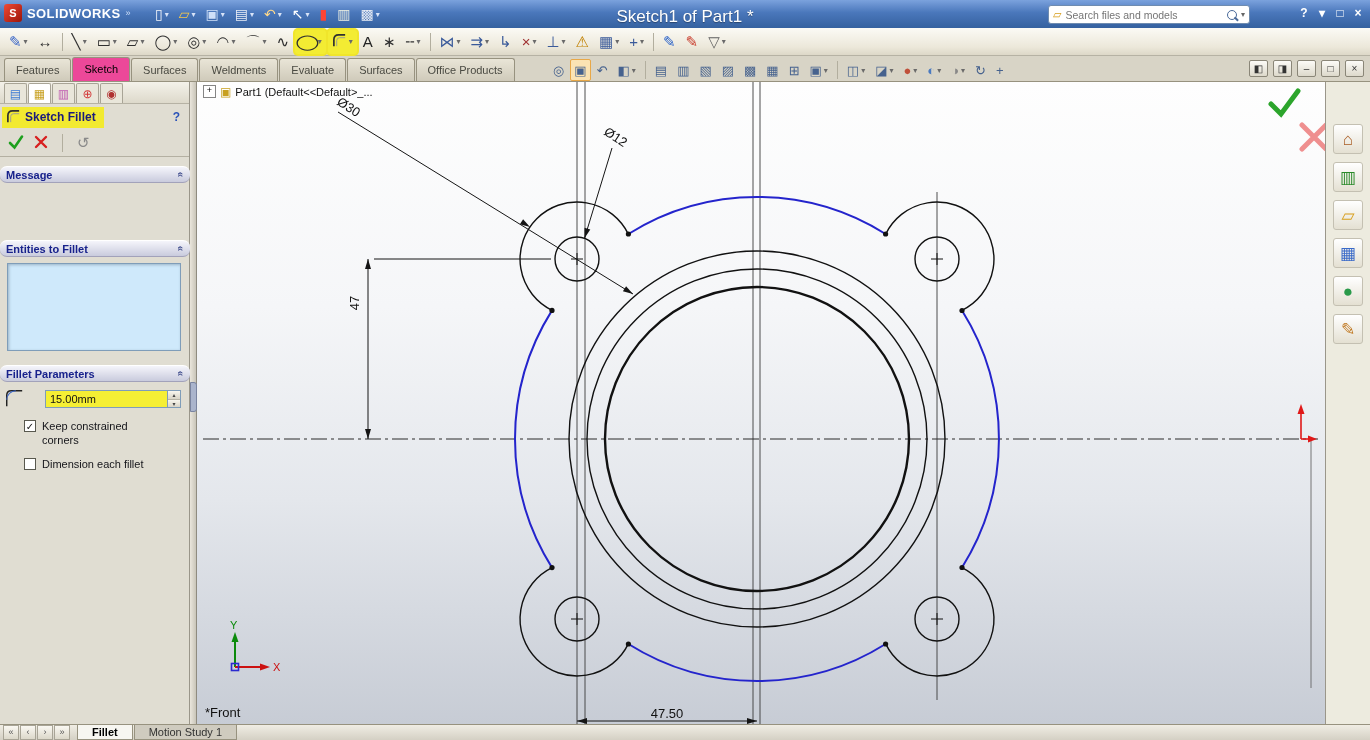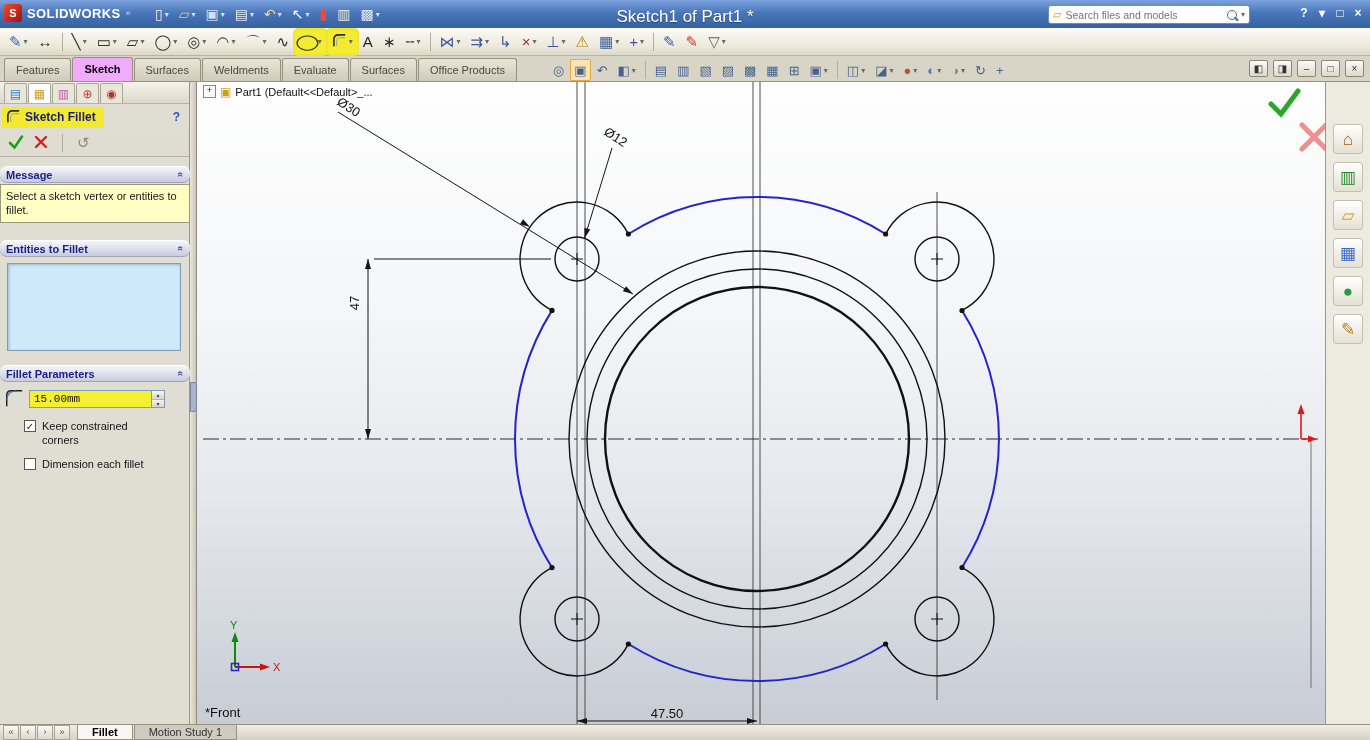--- a/index.html
+++ b/index.html
@@ -41,21 +41,21 @@
   .sk-icon{display:inline-flex;align-items:center;height:24px;padding:0 4px;margin:0 1px;border-radius:3px;}
   .sk-icon .glyph{font-size:15px;line-height:1;display:inline-block;}
   .sk-icon.hl{background:#f3ec33;box-shadow:0 0 0 2px #f0e52b;}
   .tb-sep{width:1px;height:18px;background:#b2ae9e;margin:0 4px;display:inline-block;flex:none;}
 
   
   .tabstrip{left:0;top:56px;width:1370px;height:26px;background:#d8d4c6;border-bottom:1px solid #97927f;box-sizing:border-box;}
   #command-tabs{position:absolute;left:4px;bottom:0;display:flex;align-items:flex-end;}
   .cmd-tab{display:inline-block;padding:5px 11px 5px;margin-right:1px;border:1px solid #97927f;border-bottom:none;
     background:linear-gradient(#e9e5d7,#cfcaba);color:#4a4a42;border-radius:3px 3px 0 0;white-space:nowrap;}
-  .cmd-tab.active{background:#f0abfc;color:#000;font-weight:bold;padding-bottom:6px;}
+  .cmd-tab.active{background:#ec4899;color:#000;font-weight:normal;padding-bottom:6px;}
   #headsup-icons{position:absolute;left:548px;top:3px;display:flex;align-items:center;}
   .hu-icon{display:inline-flex;align-items:center;height:20px;padding:0 3px;margin:0 1px;border:1px solid transparent;border-radius:2px;}
   .hu-icon .glyph{font-size:13px;line-height:1;color:#46628e;}
   .hu-icon.pressed{background:#fbe3b3;border-color:#e8a848;}
   .right-cluster{position:absolute;right:6px;top:4px;display:flex;align-items:center;gap:3px;}
   .win-btn{min-width:17px;height:15px;border:1px solid #8a8678;border-radius:2px;
     background:linear-gradient(#fcfbf7,#ddd9cb);display:inline-flex;align-items:center;justify-content:center;margin-left:2px;}
   .win-btn .glyph{font-size:10px;color:#333;line-height:1;}
 
   
@@ -78,21 +78,21 @@
   .group-header .chev{margin-left:auto;color:#44518f;font-size:10px;display:inline-block;transform:rotate(90deg);}
   .msg-header{position:absolute;left:0;top:84px;width:190px;box-sizing:border-box;}
   .msg-body{position:absolute;left:0;top:102px;width:190px;box-sizing:border-box;background:#ffffc4;
     border:1px solid #98987c;padding:4px 5px;color:#15151a;line-height:1.3;}
   .ent-header{position:absolute;left:0;top:158px;width:190px;box-sizing:border-box;}
   .listbox{position:absolute;left:7px;top:181px;width:174px;height:88px;background:#cfe9fb;border:1px solid #7f9db9;
     box-shadow:inset 1px 1px 3px rgba(60,80,100,.35);box-sizing:border-box;}
   .par-header{position:absolute;left:0;top:283px;width:190px;box-sizing:border-box;}
   .param-row{position:absolute;left:4px;top:306px;display:flex;align-items:center;}
   .radius-input{width:122px;height:18px;background:#f5ef34;border:1px solid #7f9db9;border-right:none;
-    display:flex;align-items:center;padding-left:4px;color:#111;box-sizing:border-box;margin-left:5px;font-family:Liberation Mono, monospace;}
+    display:flex;align-items:center;padding-left:4px;color:#111;box-sizing:border-box;margin-left:21px;}
   .spinner{width:14px;height:18px;border:1px solid #7f9db9;display:flex;flex-direction:column;box-sizing:border-box;}
   .spin-btn{flex:1;background:linear-gradient(#f8f6ee,#d8d4c6);font-size:6px;display:flex;align-items:center;
     justify-content:center;color:#444;}
   .spin-btn:first-child{border-bottom:1px solid #b8b4a6;}
   .cbx-row1{position:absolute;left:24px;top:338px;display:flex;gap:6px;align-items:flex-start;}
   .cbx-row2{position:absolute;left:24px;top:376px;display:flex;gap:6px;align-items:flex-start;}
   .cbx{width:12px;height:12px;border:1px solid #58584e;background:#fff;font-size:10px;line-height:11px;
     text-align:center;color:#111;flex:none;box-sizing:border-box;}
   .cbx-label{width:112px;color:#15151a;line-height:1.25;}
 
@@ -444,21 +444,20 @@
         </svg>
     </span>
     <span class="tb-sep"></span>
     <span class="pm-undo-glyph">↺</span>
   </div>
 
   <div class="group-header msg-header">
     <span>Message</span>
     <span class="chev">«</span>
   </div>
-  <div class="msg-body">Select a sketch vertex or entities to fillet.</div>
 
   <div class="group-header ent-header">
     <span>Entities to Fillet</span>
     <span class="chev">«</span>
   </div>
   <div class="listbox"></div>
 
   <div class="group-header par-header">
     <span>Fillet Parameters</span>
     <span class="chev">«</span>

